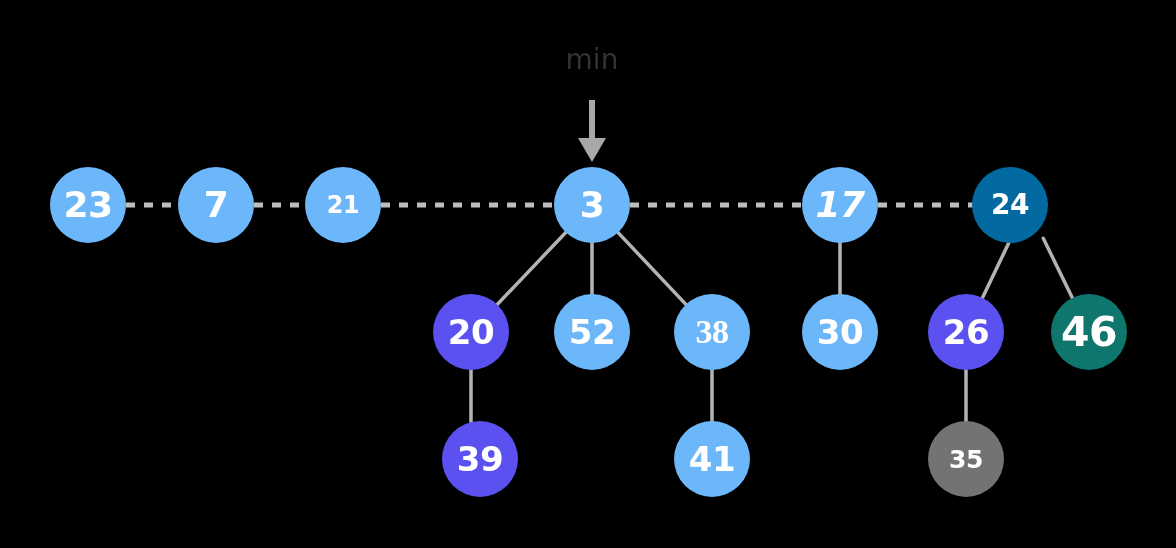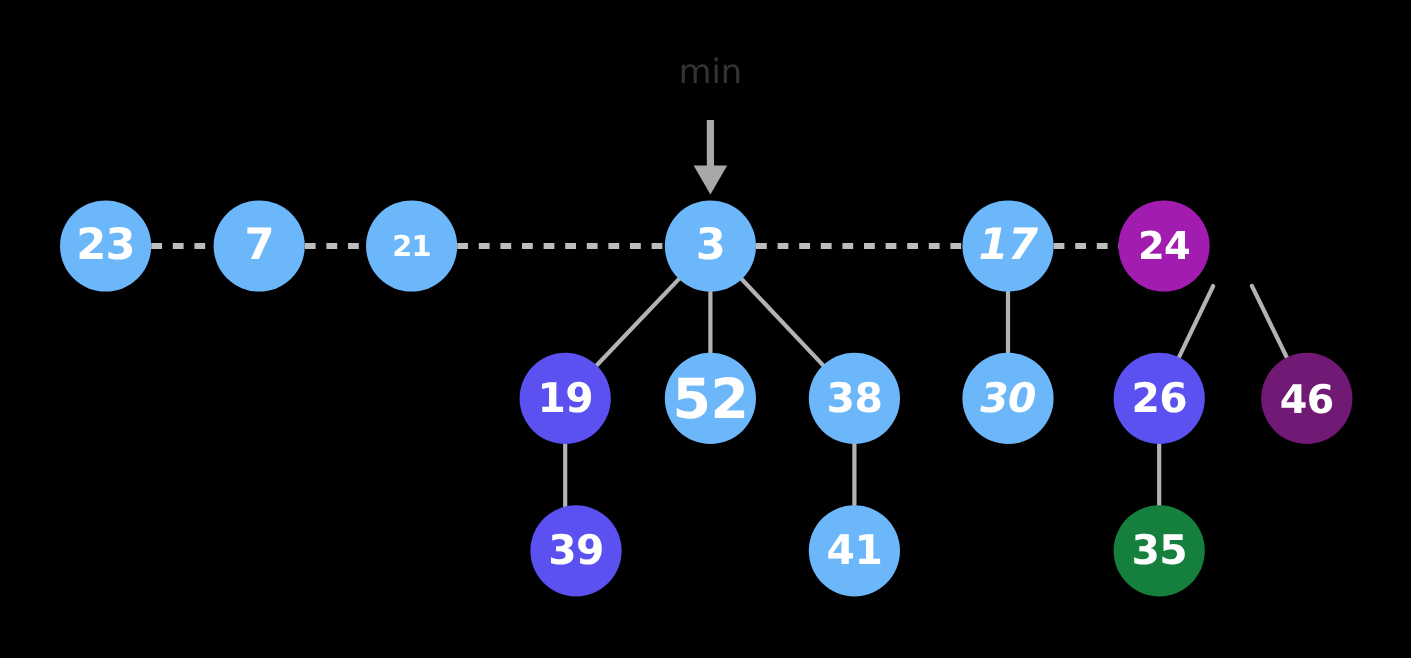--- a/index.html
+++ b/index.html
@@ -90,45 +90,45 @@
       </div>
       <div class="node" style="left: 305px; top: 167px; width: 76px; height: 76px; background: rgb(108, 182, 250); font-size: 24px;">
         <span class="node-label">21</span>
       </div>
       <div class="node" style="left: 554px; top: 167px; width: 76px; height: 76px; background: rgb(108, 182, 250); font-size: 36px;">
         <span class="node-label">3</span>
       </div>
       <div class="node" style="left: 802px; top: 167px; width: 76px; height: 76px; background: rgb(108, 182, 250); font-size: 36px; font-style: italic;">
         <span class="node-label">17</span>
       </div>
-      <div class="node" style="left: 932px; top: 167px; width: 76px; height: 76px; background: #a21caf; font-size: 32px;">
+      <div class="node" style="left: 972px; top: 167px; width: 76px; height: 76px; background: #0369a1; font-size: 28px;">
         <span class="node-label">24</span>
       </div>
       <div class="node" style="left: 433px; top: 294px; width: 76px; height: 76px; background: rgb(90, 81, 240); font-size: 34px;">
-        <span class="node-label">19</span>
+        <span class="node-label">20</span>
       </div>
-      <div class="node" style="left: 554px; top: 294px; width: 76px; height: 76px; background: rgb(108, 182, 250); font-size: 46px;">
+      <div class="node" style="left: 554px; top: 294px; width: 76px; height: 76px; background: rgb(108, 182, 250); font-size: 34px;">
         <span class="node-label">52</span>
       </div>
-      <div class="node" style="left: 674px; top: 294px; width: 76px; height: 76px; background: rgb(108, 182, 250); font-size: 34px;">
+      <div class="node" style="left: 674px; top: 294px; width: 76px; height: 76px; background: rgb(108, 182, 250); font-size: 34px; font-family: Liberation Serif, serif;">
         <span class="node-label">38</span>
       </div>
-      <div class="node" style="left: 802px; top: 294px; width: 76px; height: 76px; background: rgb(108, 182, 250); font-size: 34px; font-style: italic;">
+      <div class="node" style="left: 802px; top: 294px; width: 76px; height: 76px; background: rgb(108, 182, 250); font-size: 34px;">
         <span class="node-label">30</span>
       </div>
       <div class="node" style="left: 928px; top: 294px; width: 76px; height: 76px; background: rgb(90, 81, 240); font-size: 34px;">
         <span class="node-label">26</span>
       </div>
-      <div class="node" style="left: 1051px; top: 294px; width: 76px; height: 76px; background: #701a75; font-size: 33px;">
+      <div class="node" style="left: 1051px; top: 294px; width: 76px; height: 76px; background: #0f766e; font-size: 41px;">
         <span class="node-label">46</span>
       </div>
       <div class="node" style="left: 442px; top: 421px; width: 76px; height: 76px; background: rgb(90, 81, 240); font-size: 34px;">
         <span class="node-label">39</span>
       </div>
       <div class="node" style="left: 674px; top: 421px; width: 76px; height: 76px; background: rgb(108, 182, 250); font-size: 34px; justify-content: center;">
         <span class="node-label">41</span>
       </div>
-      <div class="node" style="left: 928px; top: 421px; width: 76px; height: 76px; background: #15803d; font-size: 34px;">
+      <div class="node" style="left: 928px; top: 421px; width: 76px; height: 76px; background: #737373; font-size: 25px;">
         <span class="node-label">35</span>
       </div>
     </div>
 
 </div>
 
 </body></html>

